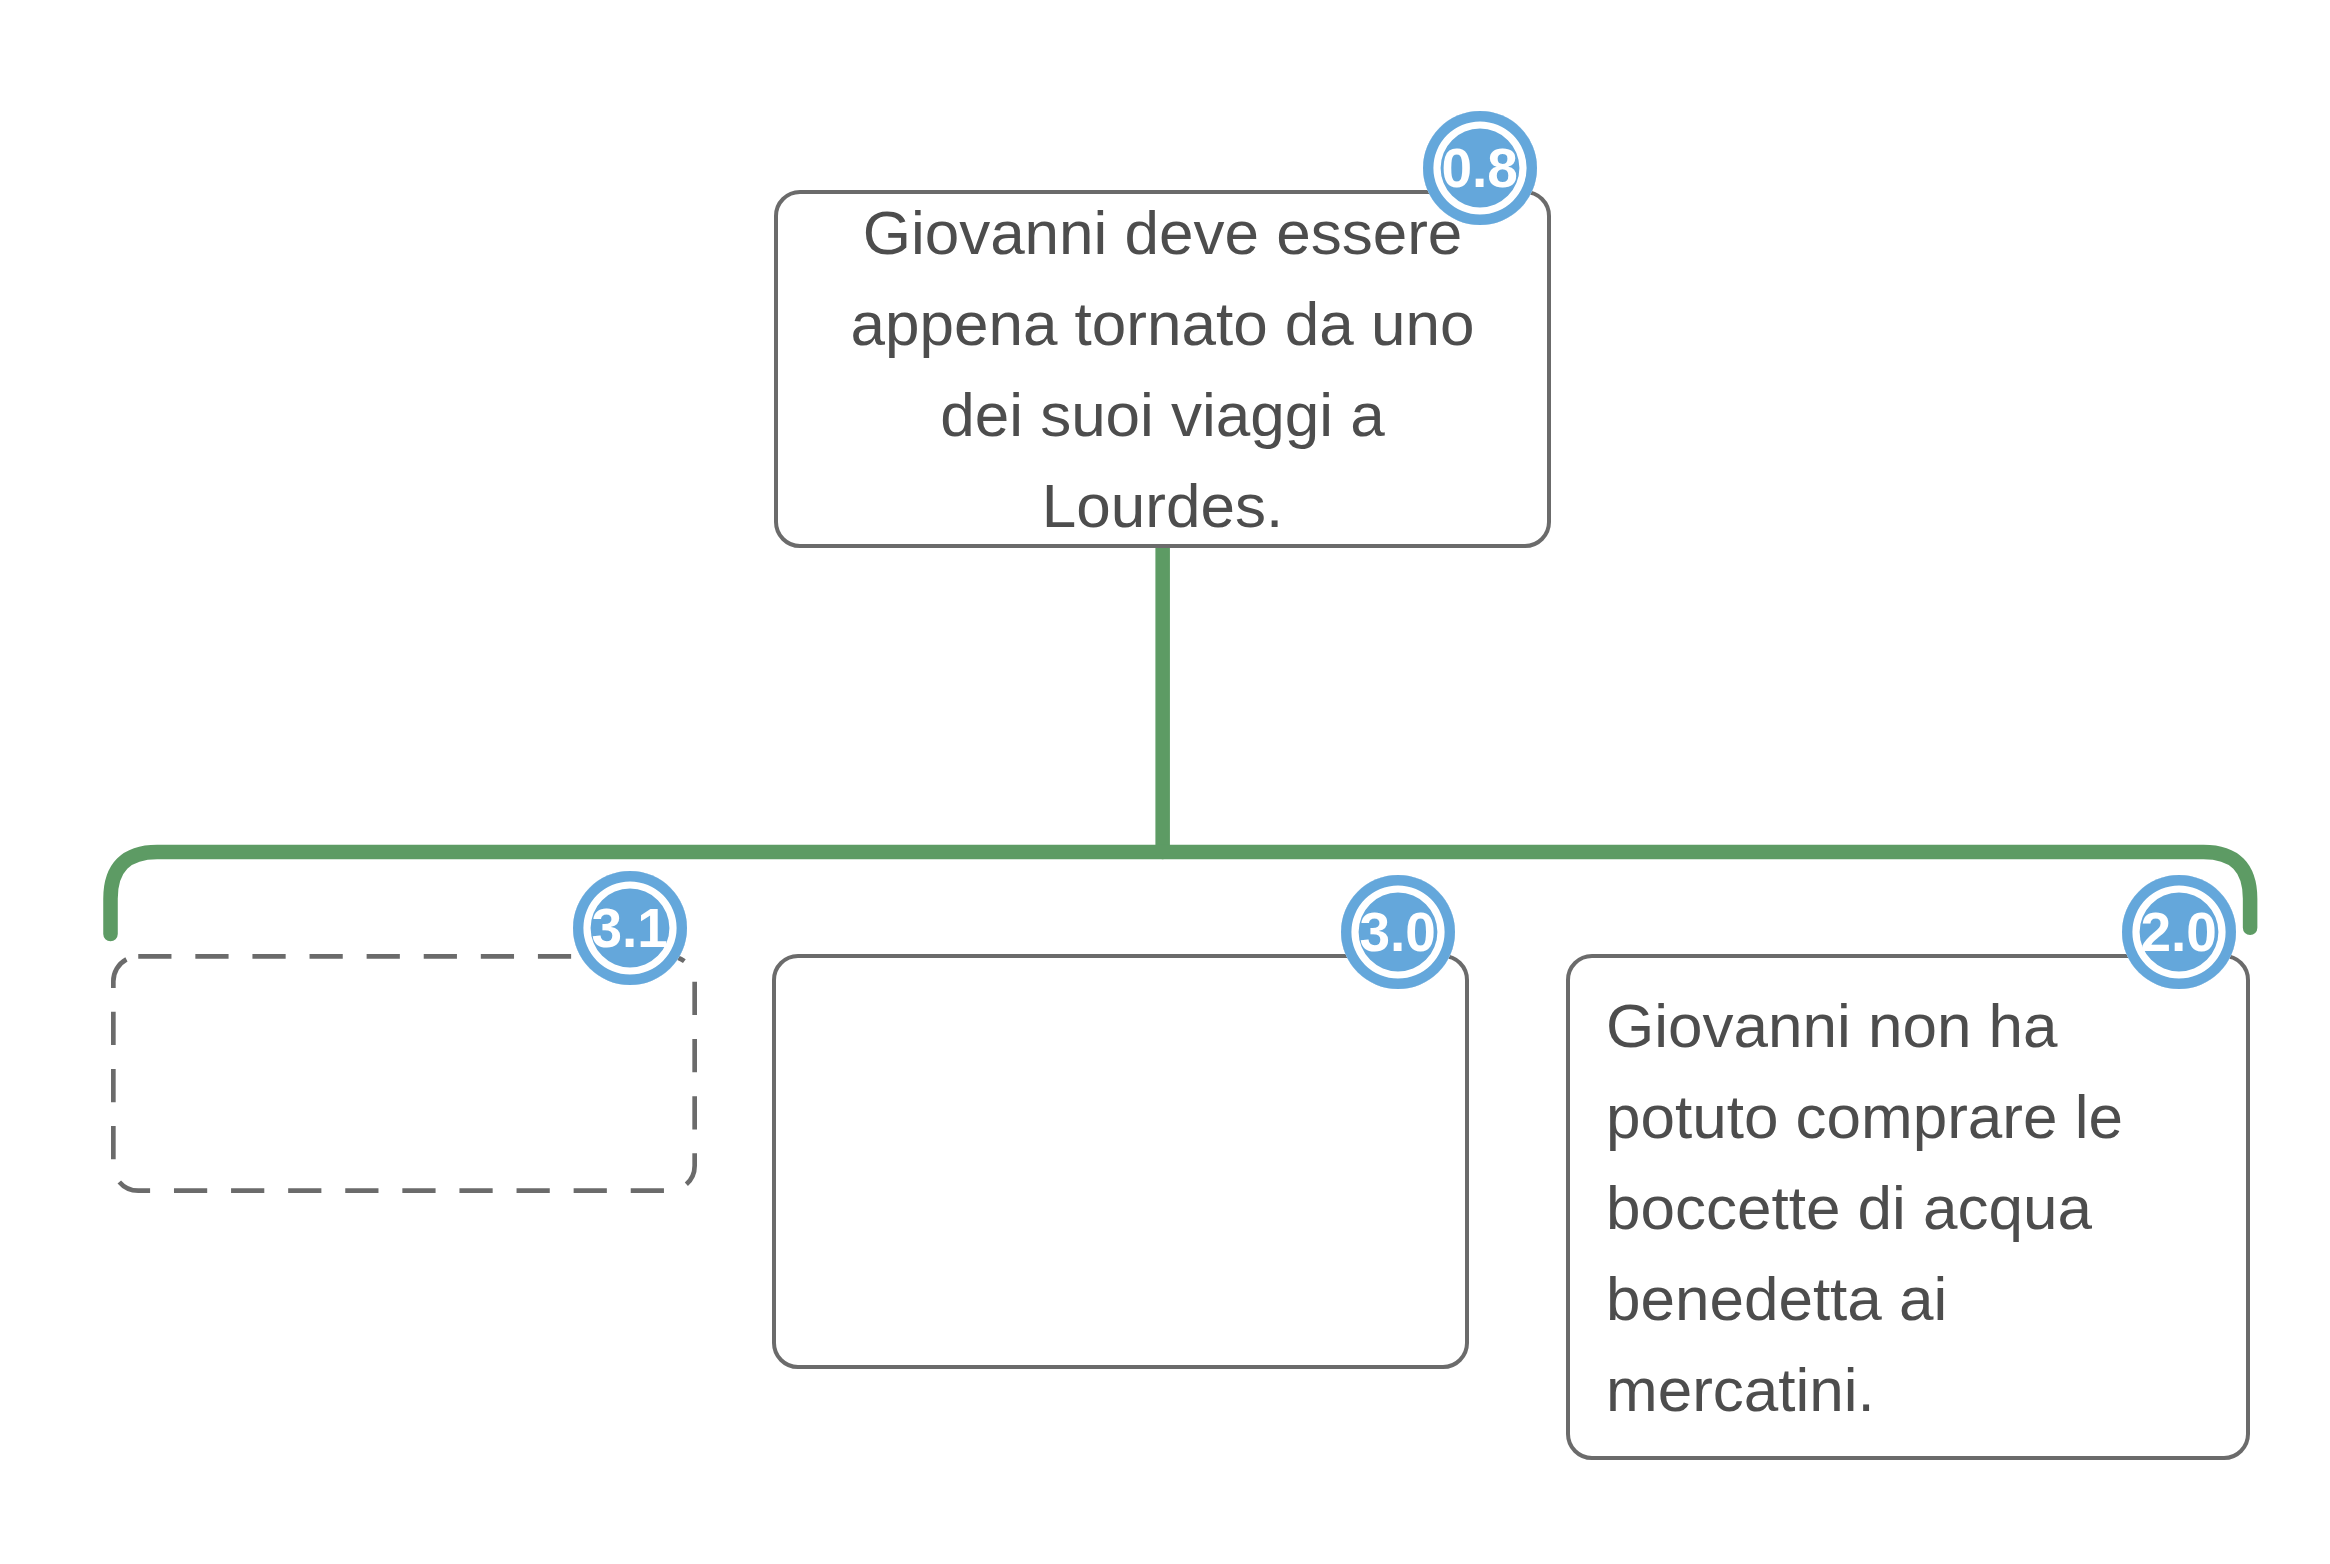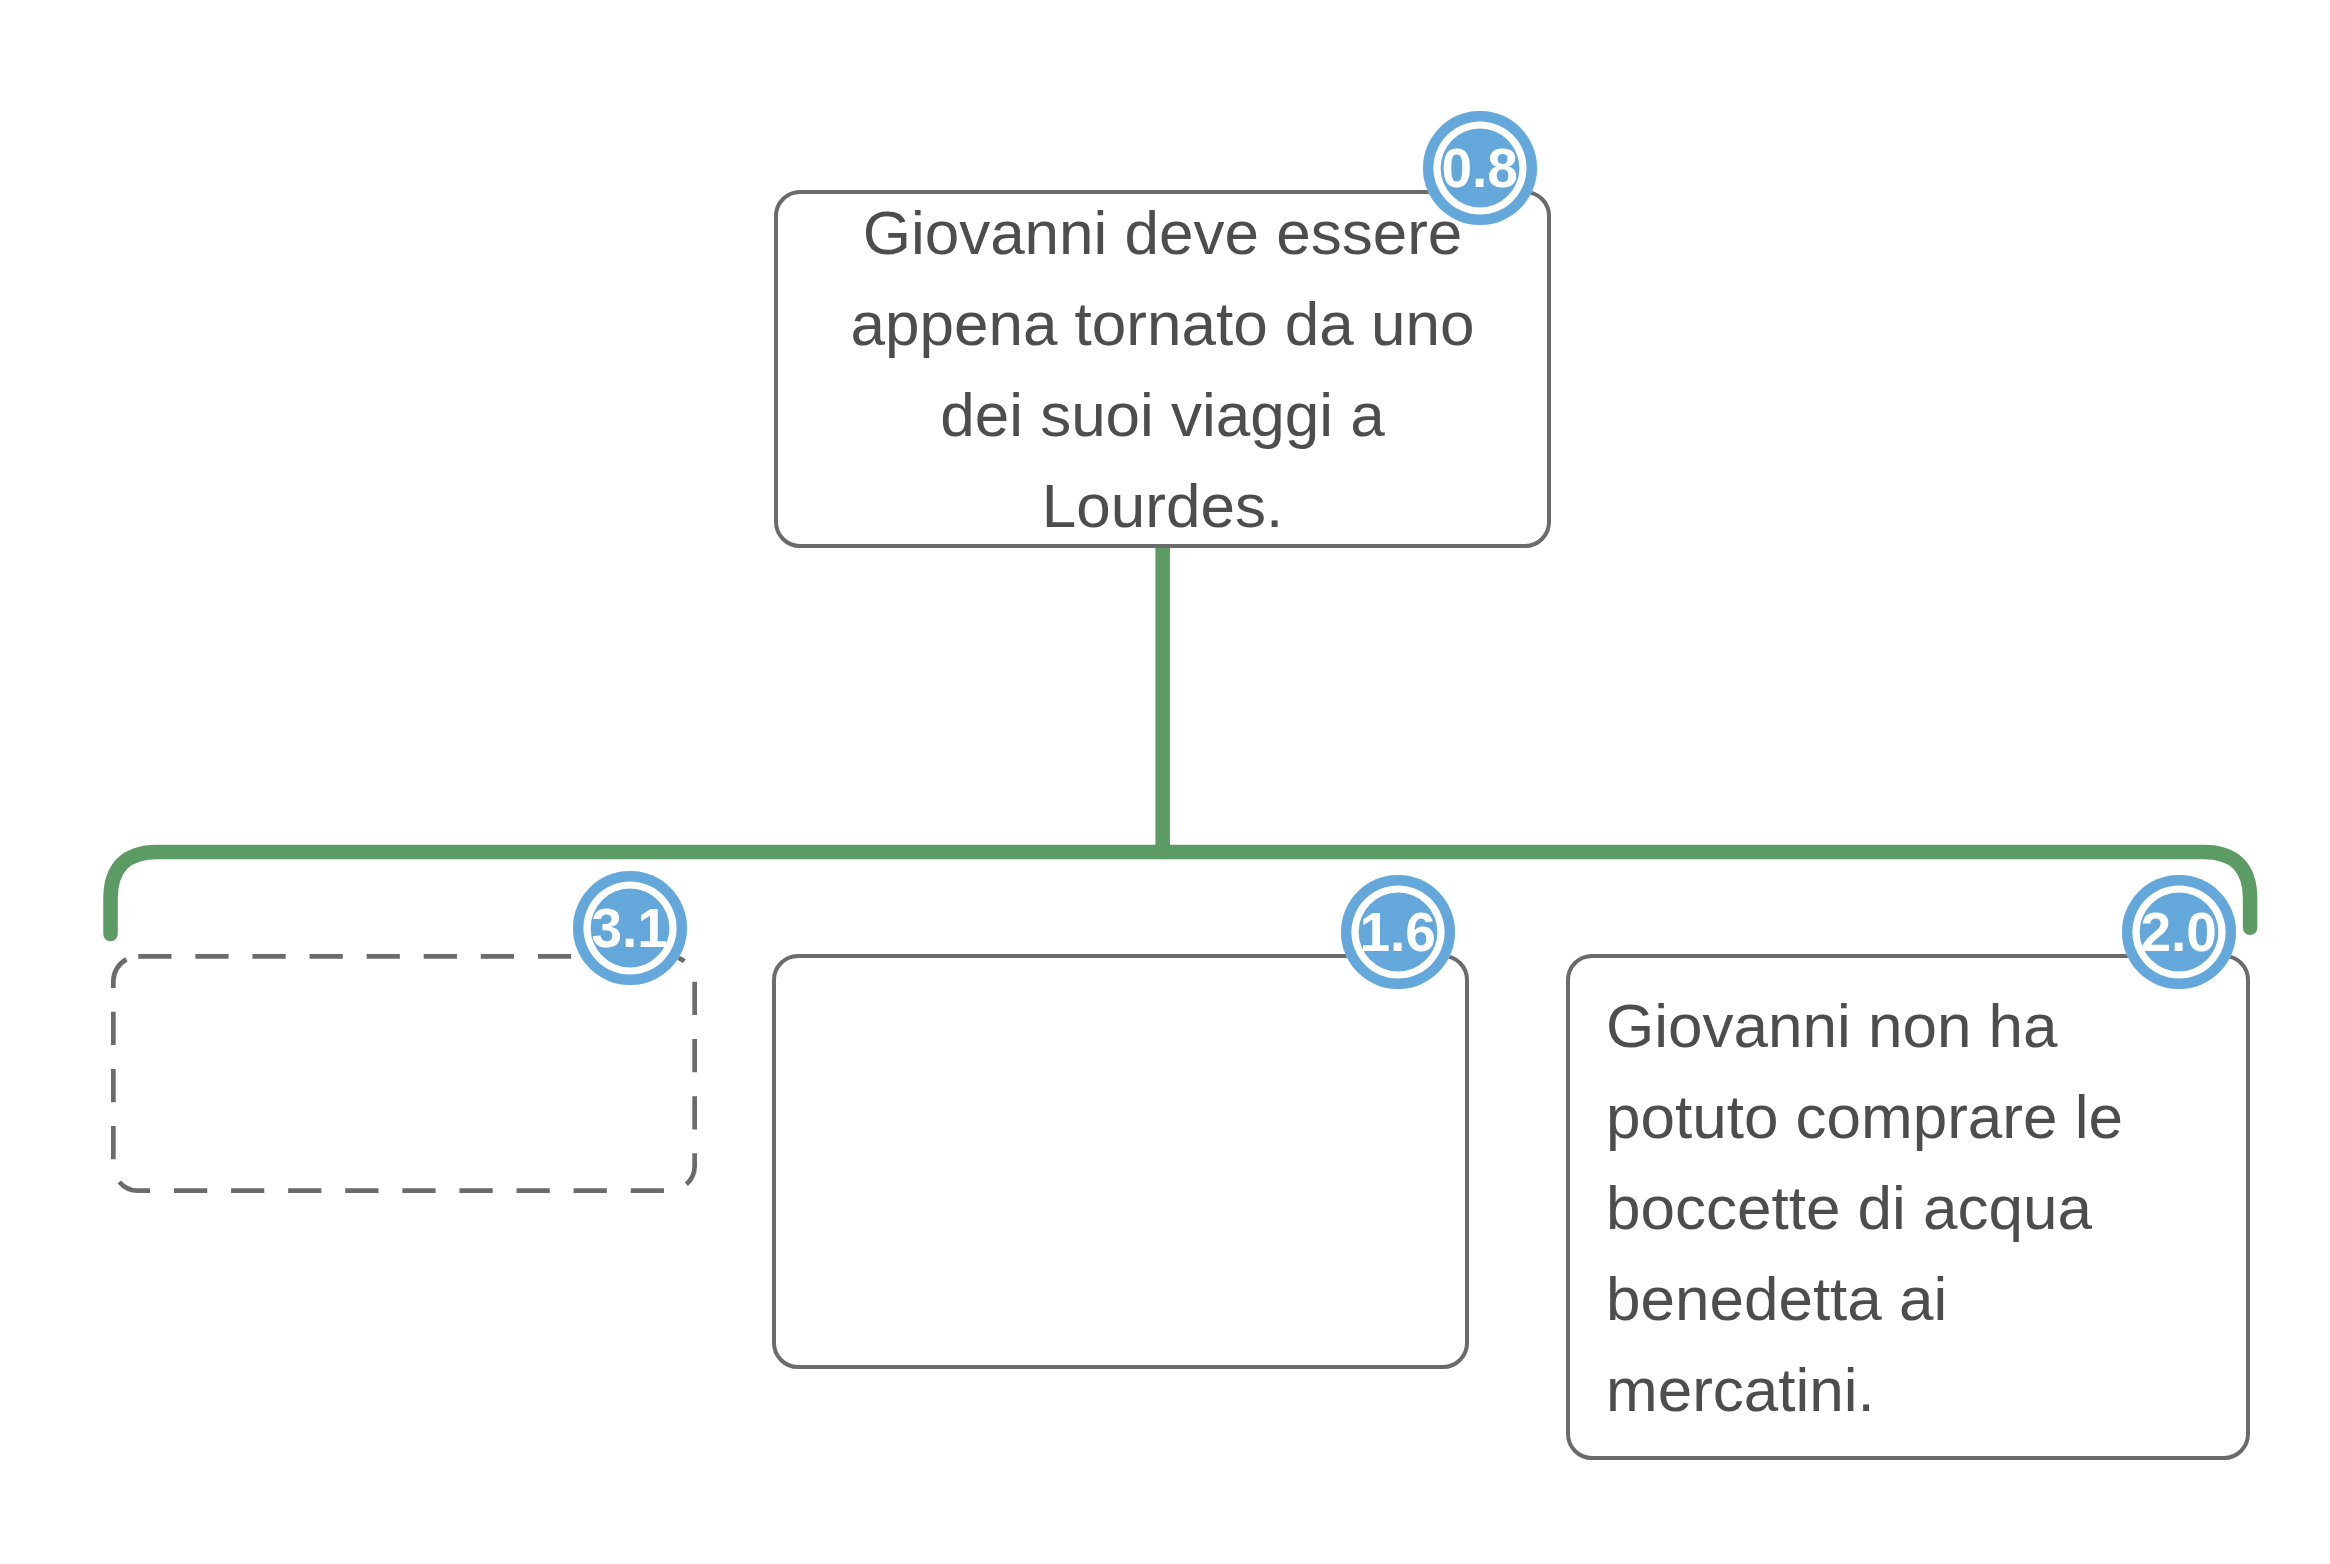--- a/index.html
+++ b/index.html
@@ -127,21 +127,21 @@
     <svg class="dash-border" viewBox="0 0 1129 460" preserveAspectRatio="none" xmlns="http://www.w3.org/2000/svg">
       <rect class="dash-rect" x="4.5" y="4.5" width="1120" height="451" rx="48" ry="48"></rect>
     </svg>
     <div class="badge">
       <span>3.1</span>
     </div>
   </div>
 
   <div class="node" id="node-2-2">
     <div class="badge">
-      <span>1.6</span>
+      <span>3.0</span>
     </div>
   </div>
 
   <div class="node" id="node-2-3">
     <span class="node-text">Giovanni non ha
 potuto comprare le
 boccette di acqua
 benedetta ai
 mercatini.</span>
     <div class="badge">

